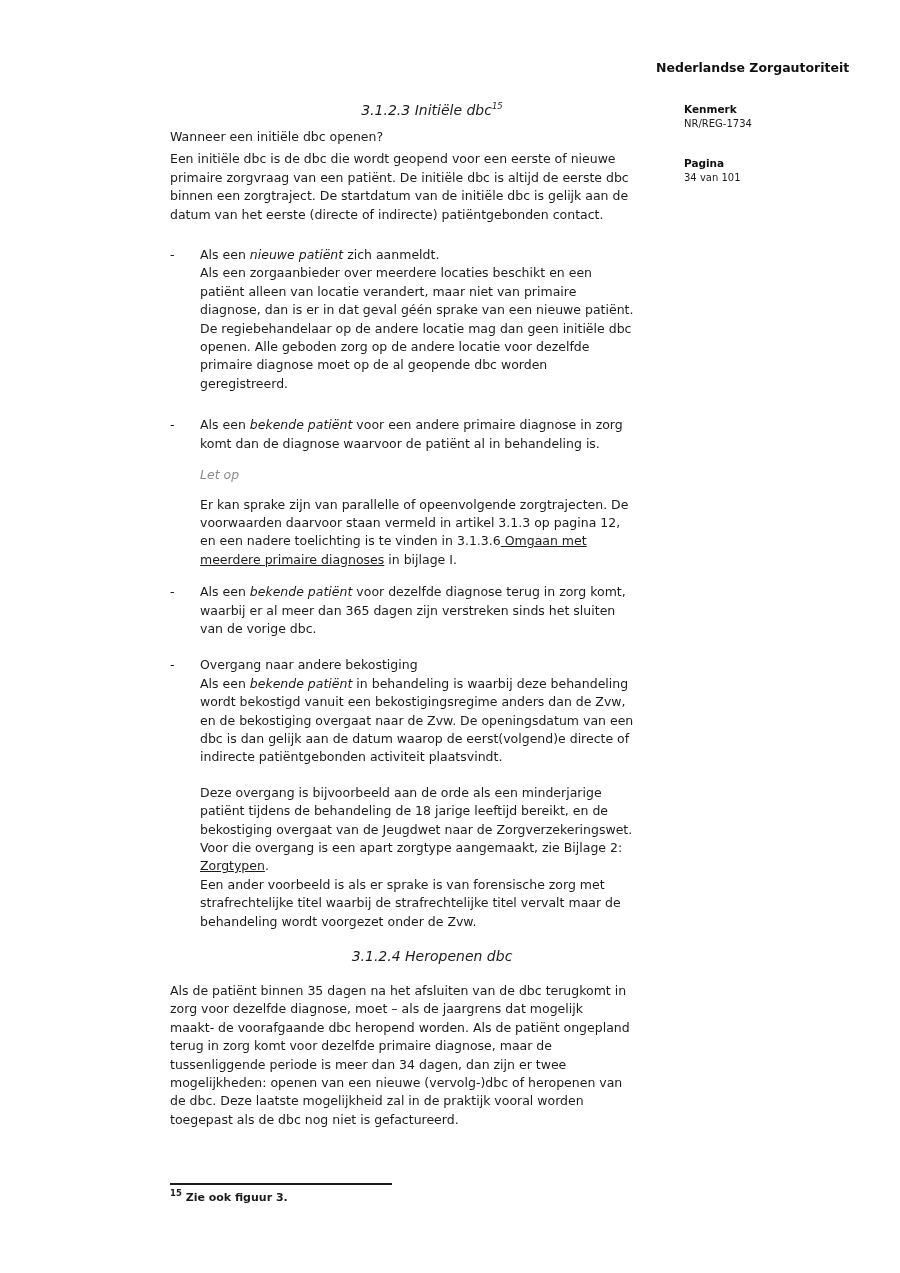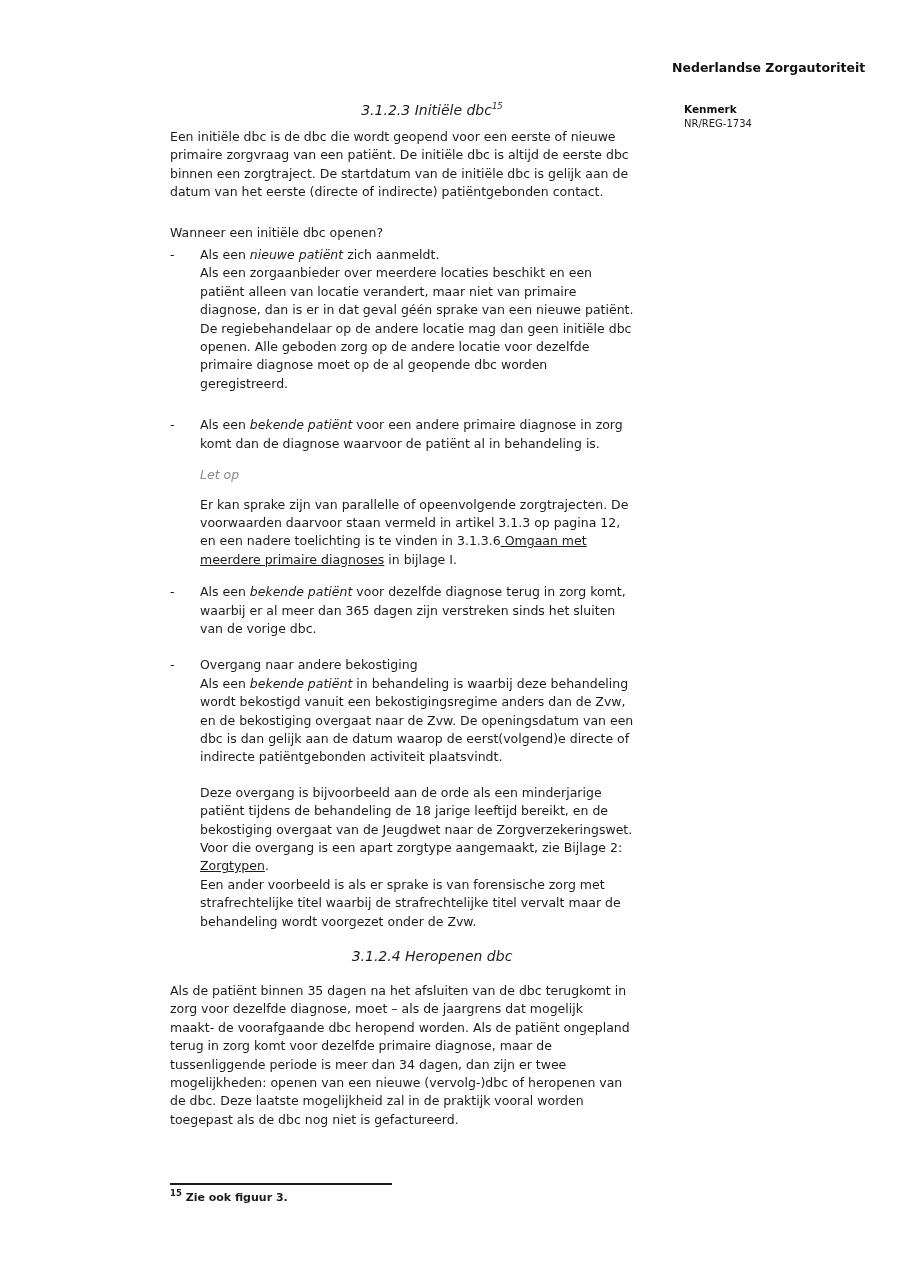--- a/index.html
+++ b/index.html
@@ -1,20 +1,20 @@
 <!DOCTYPE html>
 <html><head>
 <meta charset="utf-8">
 <style>
   html,body{margin:0;padding:0;background:#ffffff;}
   .page{
     position:relative;width:900px;height:1273px;background:#ffffff;overflow:hidden;
     font-family:"DejaVu Sans",sans-serif;color:#1c1c1c;
   }
-  .brand{position:absolute;left:672px;top:60px;font-size:12.5px;font-weight:bold;color:#111;white-space:nowrap;}
+  .brand{position:absolute;left:656px;top:60px;font-size:12.5px;font-weight:bold;color:#111;white-space:nowrap;}
   .meta{position:absolute;left:684px;top:102px;width:180px;}
   .meta-label{font-size:10.5px;font-weight:bold;line-height:14px;color:#111;}
   .meta-value{font-size:10px;line-height:15px;}
   .meta-block{margin-bottom:25px;}
   .content{position:absolute;left:170px;top:101px;width:524px;font-size:12.5px;line-height:18.4px;}
   .rich{white-space:pre-wrap;}
   .h-section{font-style:italic;font-size:14px;line-height:19px;font-weight:normal;margin:0;text-align:center;}
   .it{font-style:italic;text-align:center;}
   .ul{text-decoration:underline;color:inherit;}
   .letop{font-style:italic;color:#8c8c8c;margin-bottom:11px;}
@@ -36,32 +36,36 @@
 
 <div class="page">
 
   <div class="brand">Nederlandse Zorgautoriteit</div>
 
   <div class="meta">
     <div class="meta-block">
       <div class="meta-label">Kenmerk</div>
       <div class="meta-value">NR/REG-1734</div>
     </div>
+    <div class="meta-block">
+      <div class="meta-label">Pagina</div>
+      <div class="meta-value">34 van 101</div>
+    </div>
   </div>
 
   <div class="content">
 
     <div class="h-section mb8"><span>3.1.2.3 Initiële dbc</span><sup>15</sup></div>
 
+    <p class="rich mb4">Wanneer een initiële dbc openen?</p>
+
     <p class="rich mb22">Een initiële dbc is de dbc die wordt geopend voor een eerste of nieuwe
 primaire zorgvraag van een patiënt. De initiële dbc is altijd de eerste dbc
 binnen een zorgtraject. De startdatum van de initiële dbc is gelijk aan de
 datum van het eerste (directe of indirecte) patiëntgebonden contact.</p>
-
-    <p class="rich mb4">Wanneer een initiële dbc openen?</p>
 
     <div class="bullet mb23">
         <span class="marker">-</span>
         <span class="btext rich"><span>Als een </span><span class="it">nieuwe patiënt</span><span> zich aanmeldt.
 Als een zorgaanbieder over meerdere locaties beschikt en een
 patiënt alleen van locatie verandert, maar niet van primaire
 diagnose, dan is er in dat geval géén sprake van een nieuwe patiënt.
 De regiebehandelaar op de andere locatie mag dan geen initiële dbc
 openen. Alle geboden zorg op de andere locatie voor dezelfde
 primaire diagnose moet op de al geopende dbc worden

